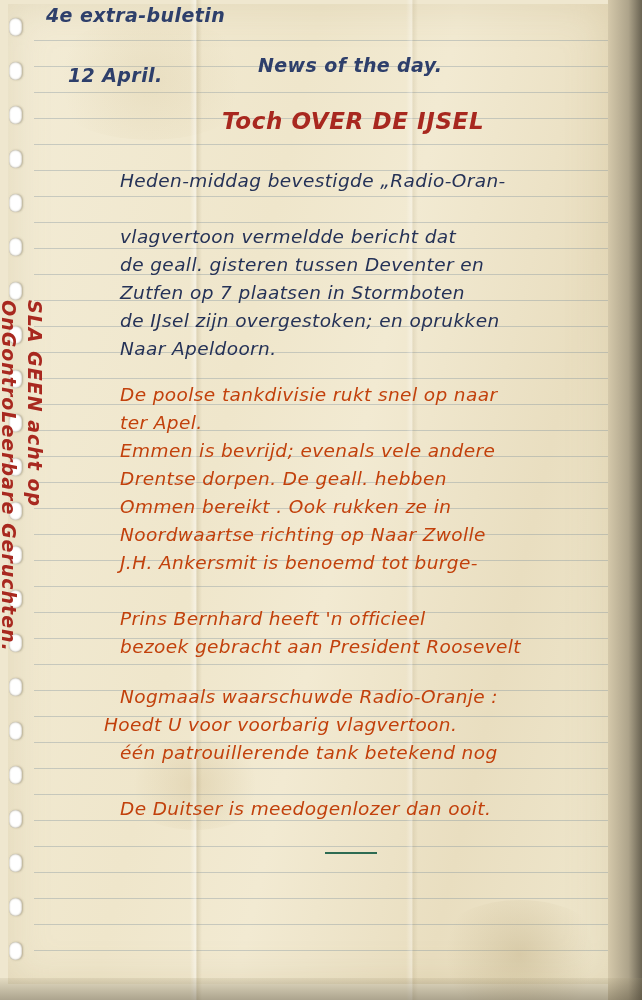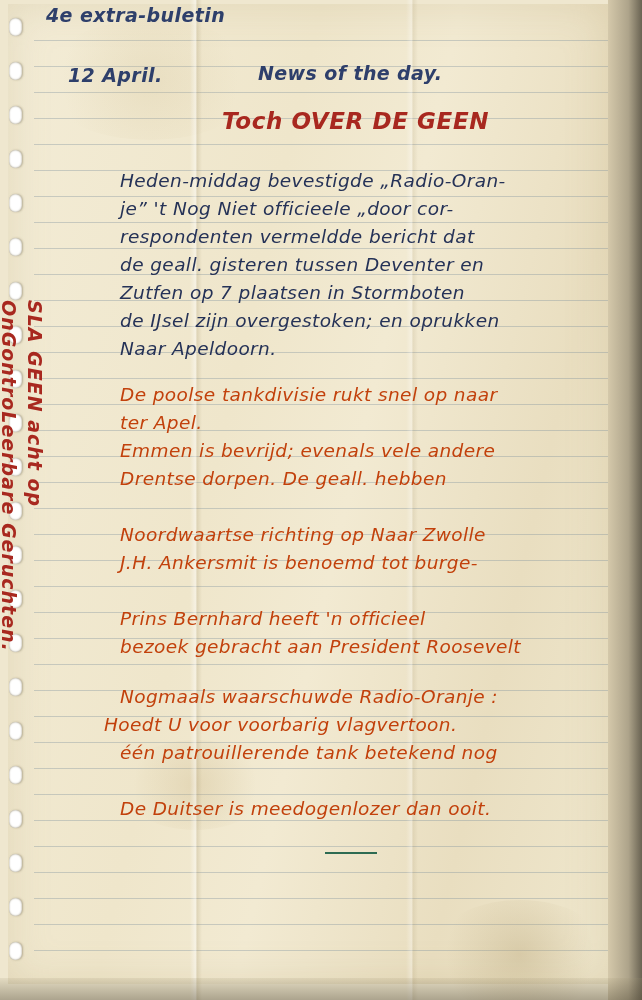--- a/index.html
+++ b/index.html
@@ -235,41 +235,41 @@
 
   <div class="stain" style="left:120px; top:740px; width:150px; height:90px; background:radial-gradient(circle, rgba(198,176,128,0.30) 0%, rgba(198,176,128,0) 70%);"></div>
   <div class="stain" style="left:430px; top:900px; width:180px; height:110px; background:radial-gradient(circle, rgba(180,160,115,0.35) 0%, rgba(180,160,115,0) 70%);"></div>
   <div class="stain" style="left:40px; top:20px; width:220px; height:120px; background:radial-gradient(circle, rgba(205,186,140,0.22) 0%, rgba(205,186,140,0) 70%);"></div>
 
   <div class="crease c1"></div>
   <div class="crease c2"></div>
 
   <div class="hand head-line ink-blue" style="left:46px; top:4px;">4e extra-buletin</div>
   <div class="hand head-line ink-blue" style="left:68px; top:64px;">12 April.</div>
-  <div class="hand head-line ink-blue" style="left:258px; top:62px;">News of the day.</div>
-
-  <div class="hand title-line ink-red" style="left:222px; top:108px;">Toch OVER DE GEEN</div>
+  <div class="hand head-line ink-blue" style="left:258px; top:54px;">News of the day.</div>
+
+  <div class="hand title-line ink-red" style="left:222px; top:108px;">Toch OVER DE IJSEL</div>
 
   <div class="vertical-note">
     <span class="l1">SLA GEEN acht op</span>
     <span class="l2">OnGontroLeerbare Geruchten.</span>
   </div>
 
   <div class="hand body-line ink-dkblue" style="left:120px; top:170px;">Heden-middag bevestigde „Radio-Oran-</div>
-  <div class="hand body-line ink-dkblue" style="left:120px; top:198px;">je” 't Nog Niet officieele „door cor-</div>
-  <div class="hand body-line ink-dkblue" style="left:120px; top:226px;">respondenten vermeldde bericht dat</div>
+  <div class="hand body-line ink-dkblue" style="left:120px; top:226px;">vlagvertoon vermeldde bericht dat</div>
   <div class="hand body-line ink-dkblue" style="left:120px; top:254px;">de geall. gisteren tussen Deventer en</div>
   <div class="hand body-line ink-dkblue" style="left:120px; top:282px;">Zutfen op 7 plaatsen in Stormboten</div>
   <div class="hand body-line ink-dkblue" style="left:120px; top:310px;">de IJsel zijn overgestoken; en oprukken</div>
   <div class="hand body-line ink-dkblue" style="left:120px; top:338px;">Naar Apeldoorn.</div>
 
   <div class="hand body-line green ink-green" style="left:120px; top:384px;">De poolse tankdivisie rukt snel op naar</div>
   <div class="hand body-line green ink-green" style="left:120px; top:412px;">ter Apel.</div>
   <div class="hand body-line green ink-green" style="left:120px; top:440px;">Emmen is bevrijd; evenals vele andere</div>
   <div class="hand body-line green ink-green" style="left:120px; top:468px;">Drentse dorpen. De geall. hebben</div>
+  <div class="hand body-line green ink-green" style="left:120px; top:496px;">Ommen bereikt . Ook rukken ze in</div>
   <div class="hand body-line green ink-green" style="left:120px; top:524px;">Noordwaartse richting op Naar Zwolle</div>
   <div class="hand body-line green ink-green" style="left:120px; top:552px;">J.H. Ankersmit is benoemd tot burge-</div>
   <div class="hand body-line green ink-green" style="left:120px; top:608px;">Prins Bernhard heeft 'n officieel</div>
   <div class="hand body-line green ink-green" style="left:120px; top:636px;">bezoek gebracht aan President Roosevelt</div>
 
   <div class="hand body-line green ink-green" style="left:120px; top:686px;">Nogmaals waarschuwde Radio-Oranje :</div>
   <div class="hand body-line green ink-green" style="left:104px; top:714px;">Hoedt U voor voorbarig vlagvertoon.</div>
   <div class="hand body-line green ink-green" style="left:120px; top:742px;">één patrouillerende tank betekend nog</div>
   <div class="hand body-line green ink-green" style="left:120px; top:798px;">De Duitser is meedogenlozer dan ooit.</div>
 

